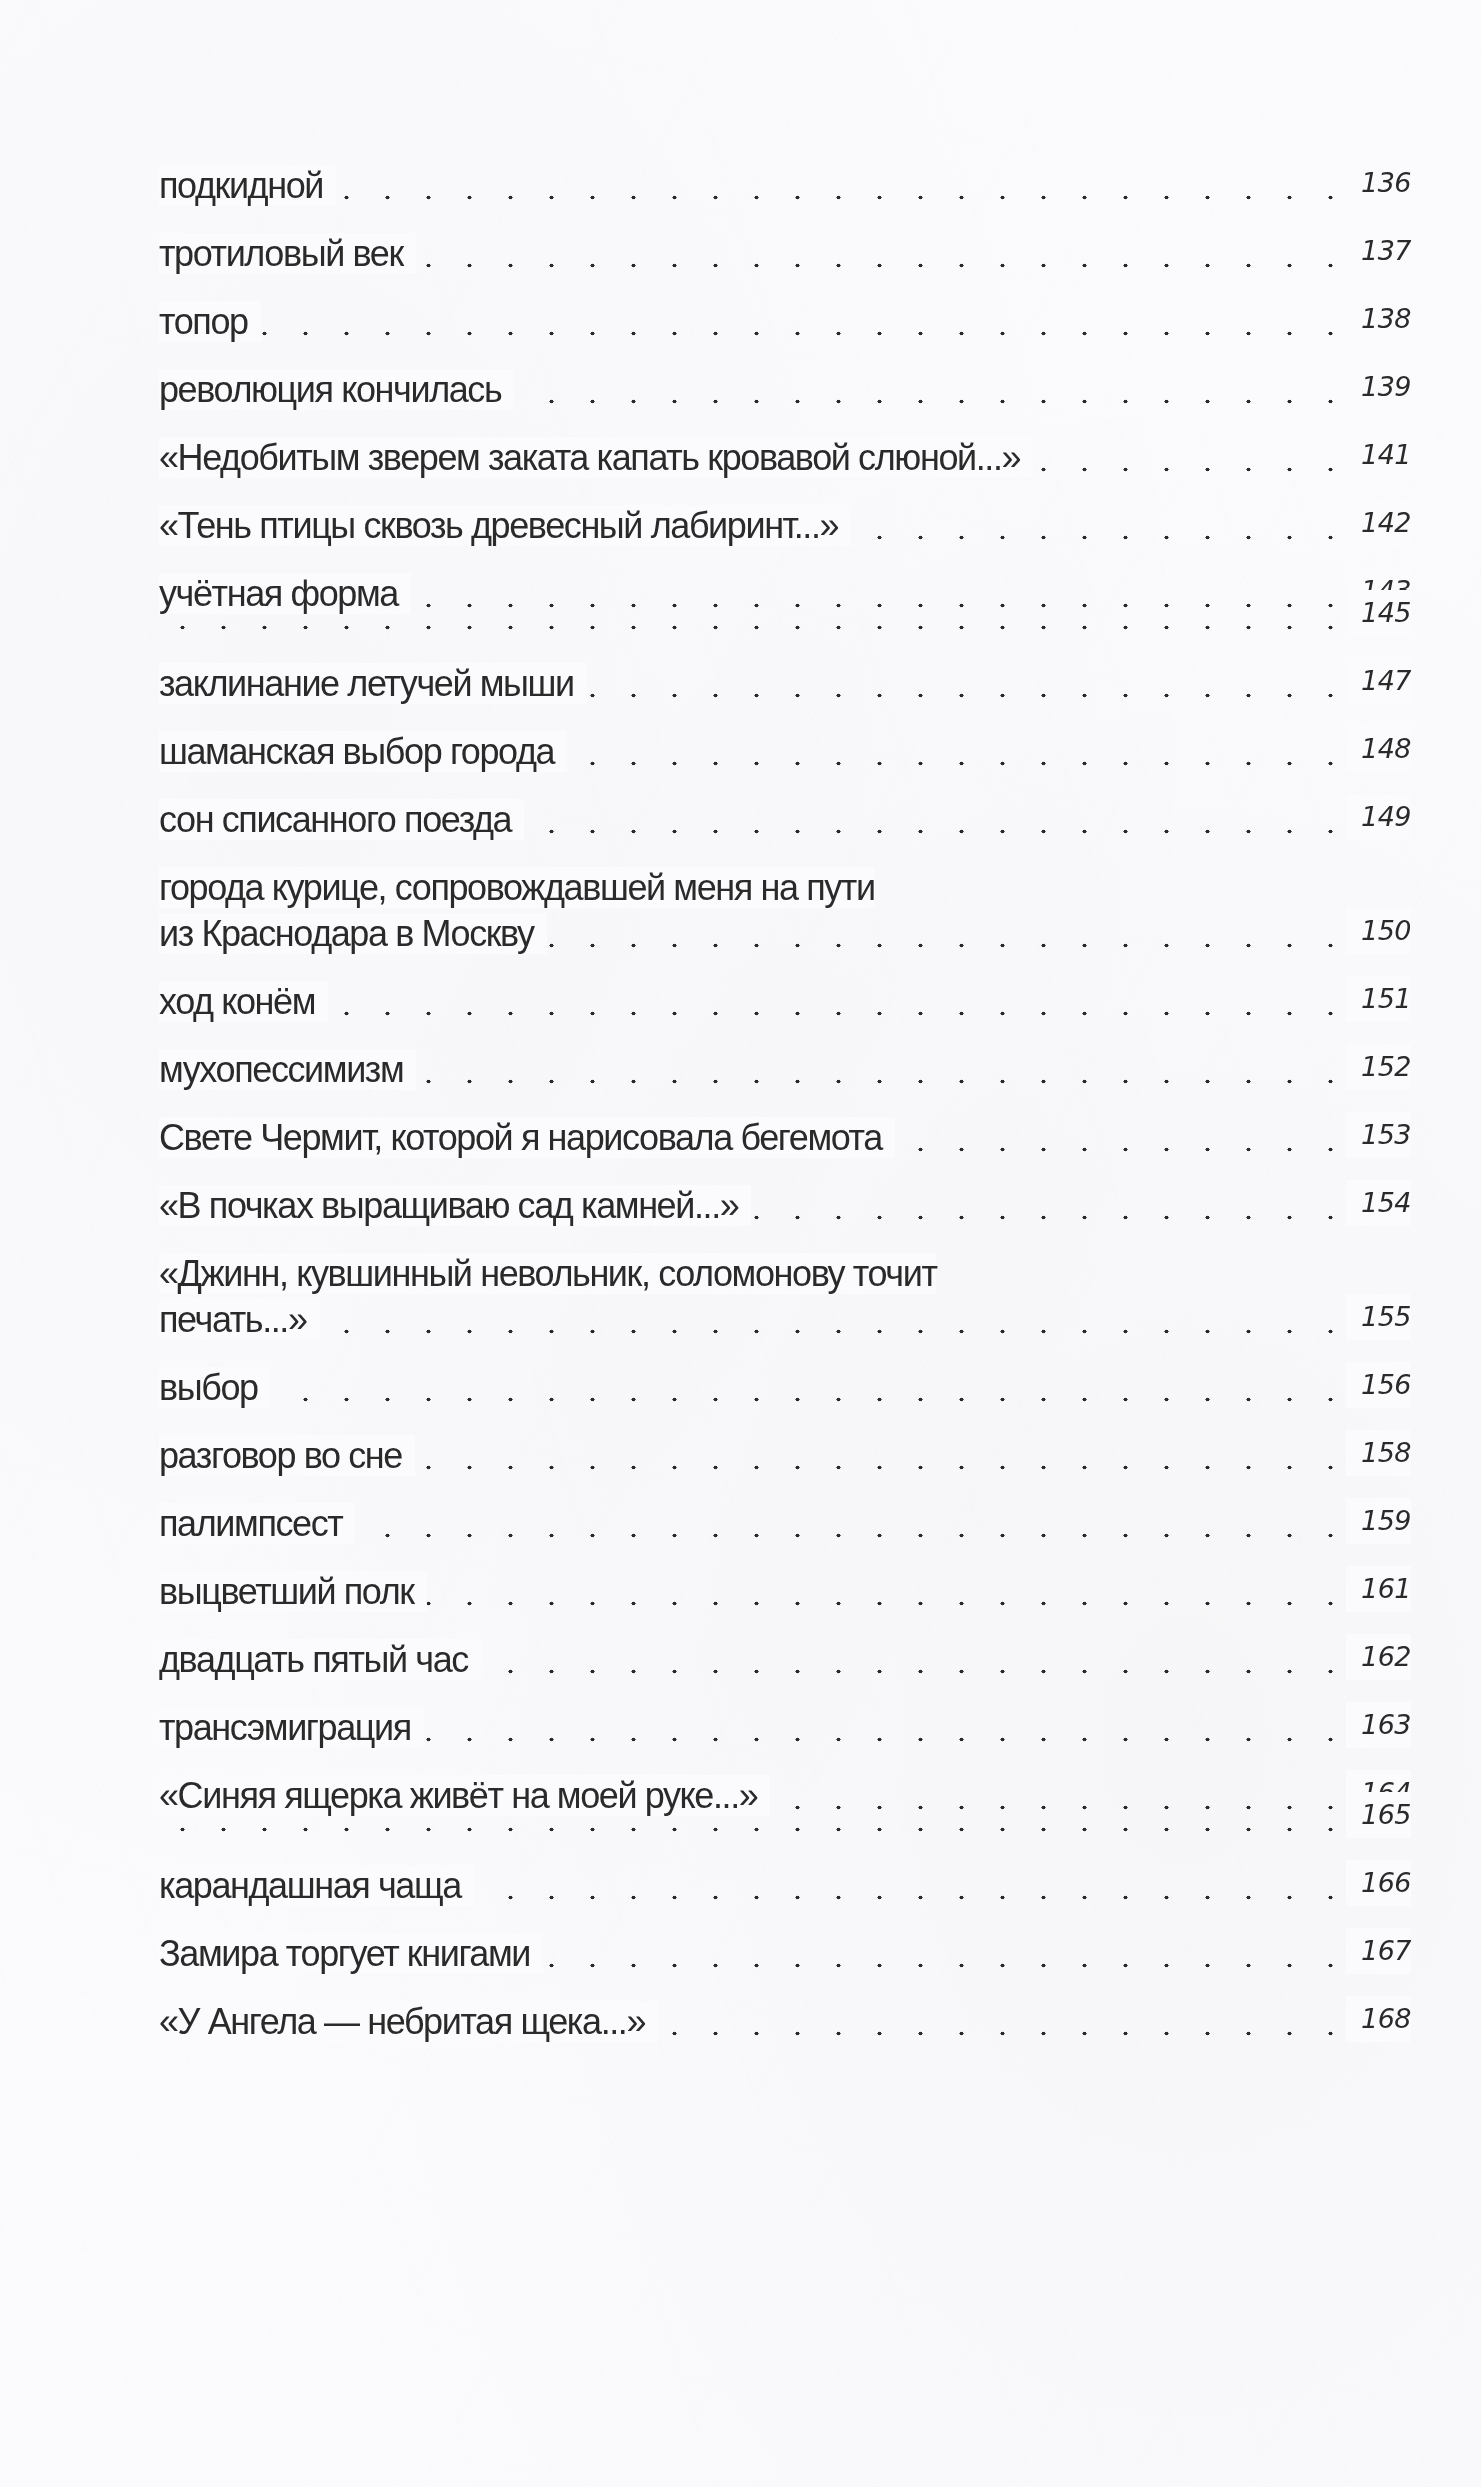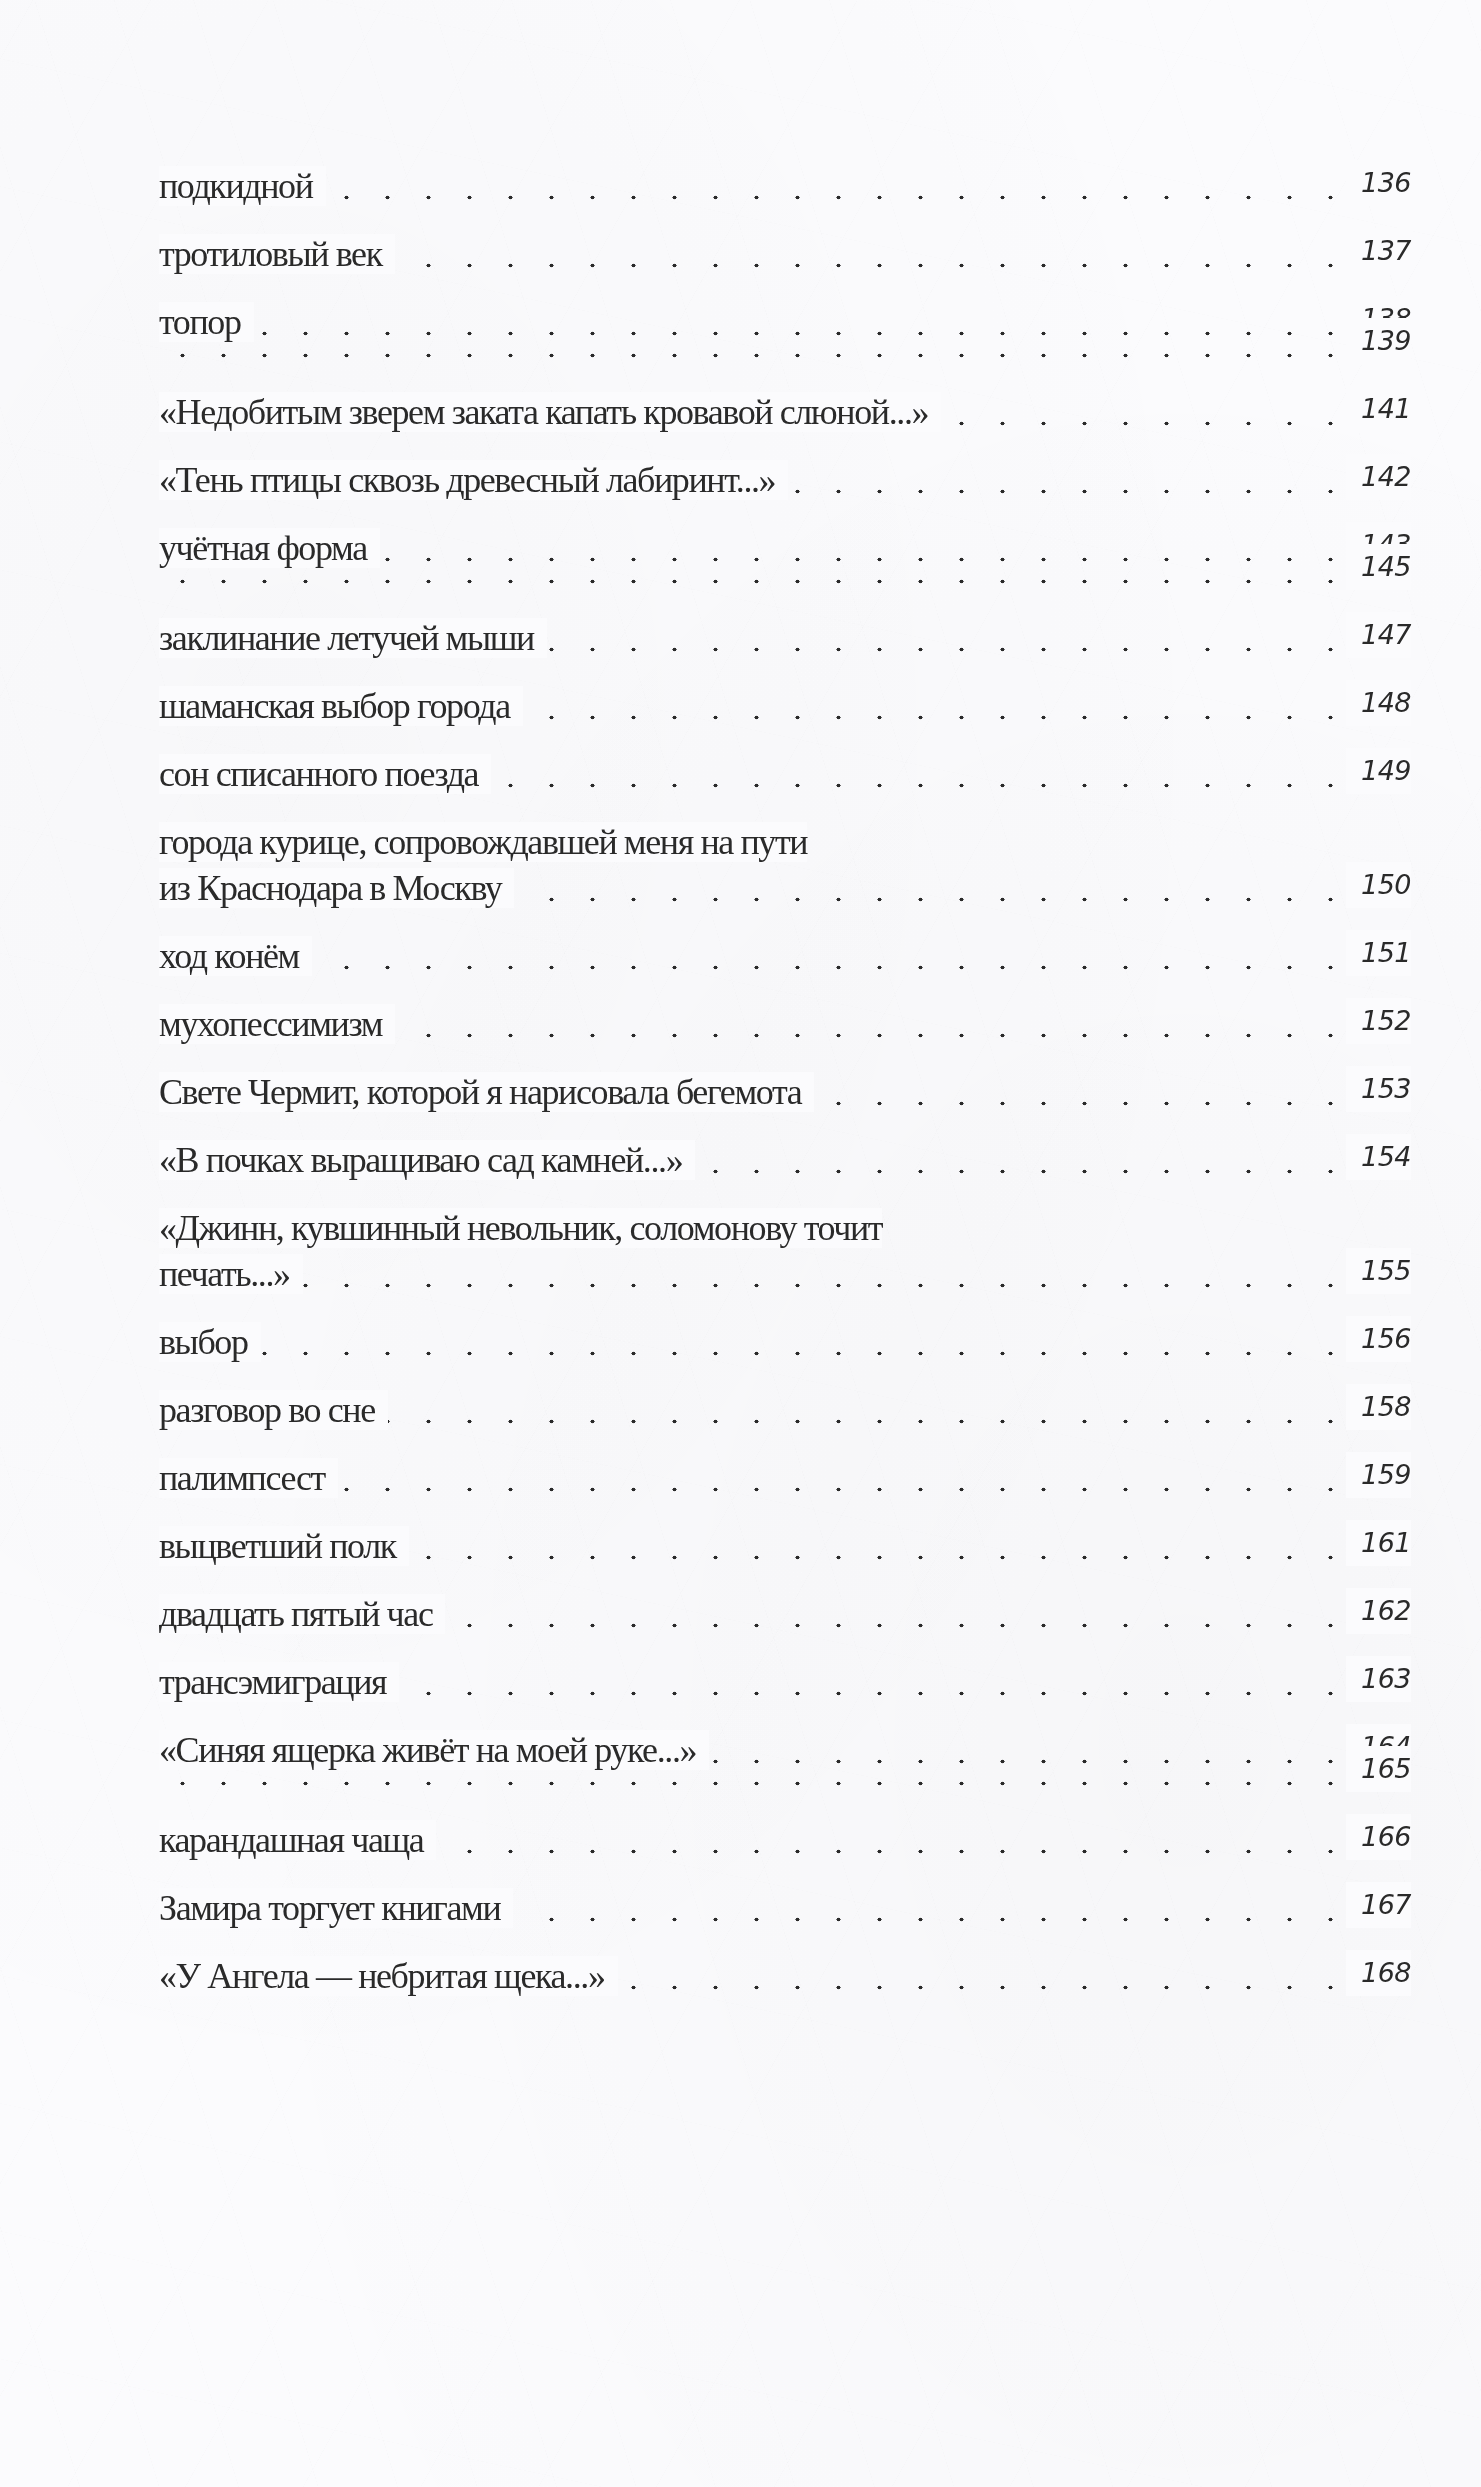--- a/index.html
+++ b/index.html
@@ -32,21 +32,21 @@
       position: relative;
       display: flex;
       align-items: flex-end;
       font-size: 36px;
       line-height: 46px;
       margin-bottom: 22px;
       letter-spacing: -1.4px;
     }
     .toc-entry.multi { margin-bottom: 22px; }
     .entry-title {
-      font-family: Liberation Serif, serif;
+      font-family: Liberation Sans, sans-serif;
       font-weight: normal;
       transform: scaleX(0.82);
       transform-origin: left bottom;
       white-space: pre-line;
       background: transparent;
       position: relative;
       z-index: 2;
       color: #2a2a2a;
     }
     .leader {
@@ -98,20 +98,21 @@
       <div class="title-wrap"><span class="title-bg entry-title">тротиловый век</span></div>
       <span class="page-num">137</span>
     </div>
   <div class="toc-entry">
       <div class="leader"></div>
       <div class="title-wrap"><span class="title-bg entry-title">топор</span></div>
       <span class="page-num">138</span>
     </div>
   <div class="toc-entry">
       <div class="leader"></div>
+      <div class="title-wrap"><span class="title-bg entry-title">революция кончилась</span></div>
       <span class="page-num">139</span>
     </div>
   <div class="toc-entry">
       <div class="leader"></div>
       <div class="title-wrap"><span class="title-bg entry-title">«Недобитым зверем заката капать кровавой слюной...»</span></div>
       <span class="page-num">141</span>
     </div>
   <div class="toc-entry">
       <div class="leader"></div>
       <div class="title-wrap"><span class="title-bg entry-title">«Тень птицы сквозь древесный лабиринт...»</span></div>

